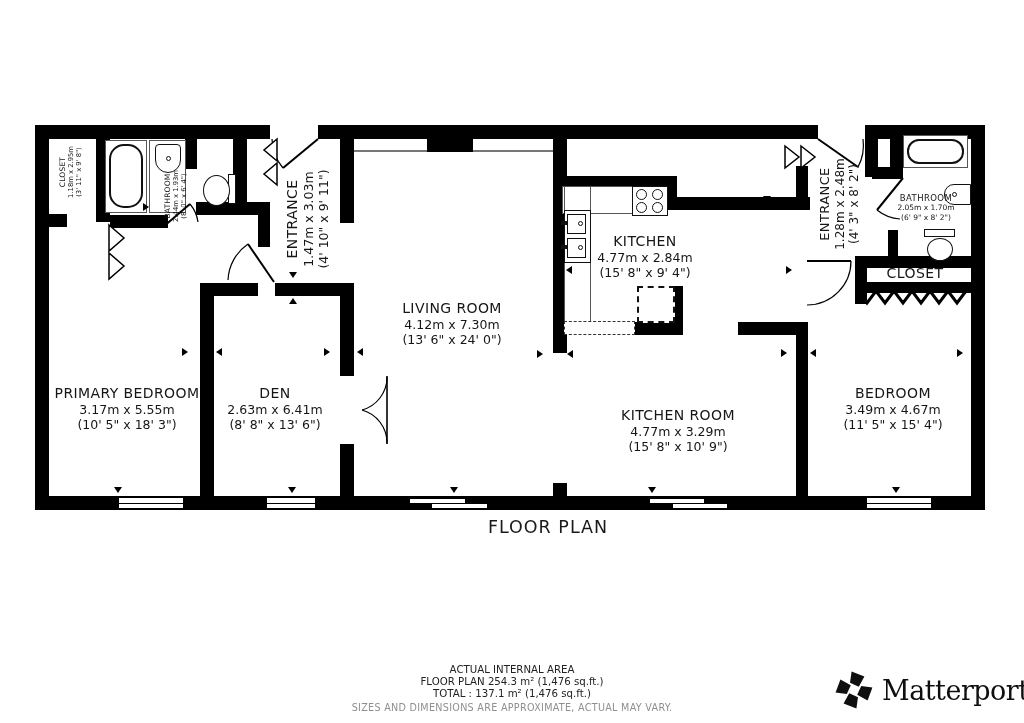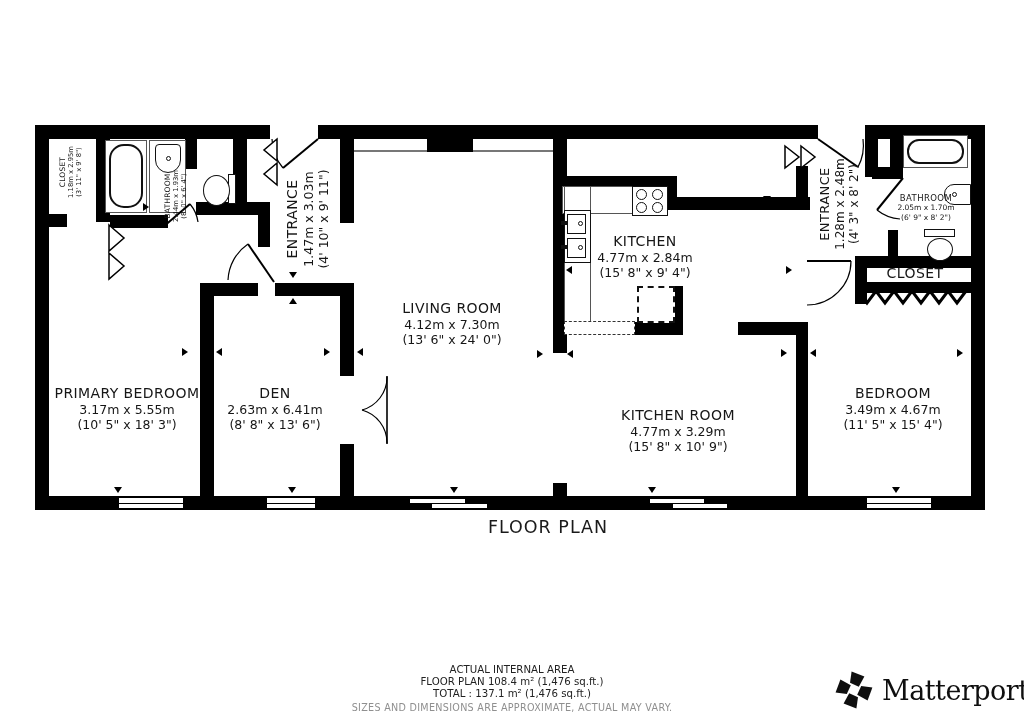--- a/index.html
+++ b/index.html
@@ -267,21 +267,21 @@
   <div class="rl" style="left:893px;top:409px">
     <div class="rn">BEDROOM</div>
     <div class="rd">3.49m x 4.67m</div>
     <div class="rd">(11' 5" x 15' 4")</div>
   </div>
 
   <div id="plan-title">FLOOR PLAN</div>
 
   <div id="footer">
     <div>ACTUAL INTERNAL AREA</div>
-    <div>FLOOR PLAN 108.4 m² (1,476 sq.ft.)</div>
+    <div>FLOOR PLAN 254.3 m² (1,476 sq.ft.)</div>
     <div>TOTAL :  137.1 m² (1,476 sq.ft.)</div>
     <div class="dis">SIZES AND DIMENSIONS ARE APPROXIMATE, ACTUAL MAY VARY.</div>
   </div>
 
   <div id="brand">
     <svg width="40" height="40" viewBox="0 0 100 100">
       <g fill="#0f0f0f">
         <path d="M44,4 L76,16 L62,42 L40,32 Z"></path>
         <path d="M96,44 L84,76 L58,62 L68,40 Z"></path>
         <path d="M56,96 L24,84 L38,58 L60,68 Z"></path>

